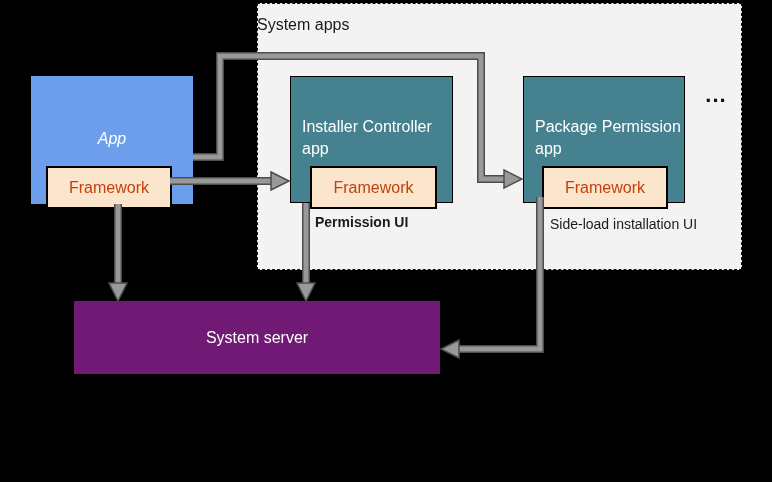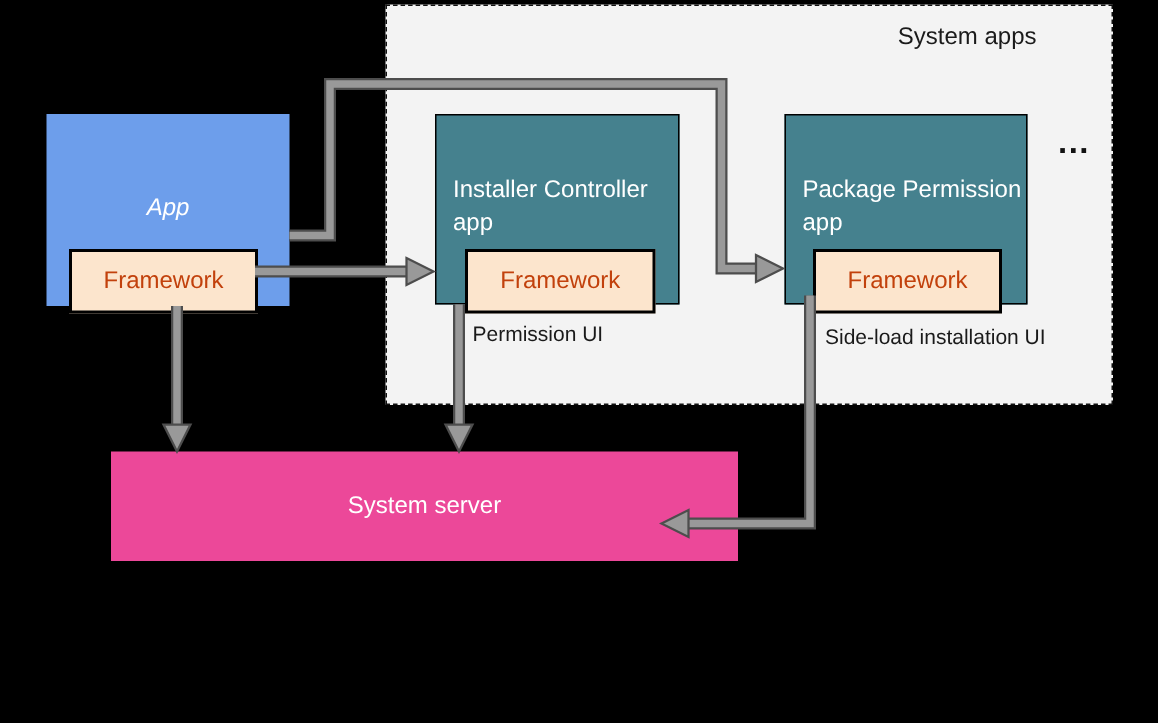--- a/index.html
+++ b/index.html
@@ -9,21 +9,21 @@
     font-family:"Liberation Sans", sans-serif;
   }
   .abs{position:absolute;box-sizing:border-box;}
 
   
   .system-apps{
     left:257px;top:3px;width:485px;height:267px;
     background:#f3f3f3;border:1px dashed #111111;
   }
   .sa-title{
-    left:257px;top:16px;width:434px;text-align:right;
+    left:257px;top:16px;width:434px;text-align:left;
     font-size:16px;color:#1a1a1a;
   }
   .ellipsis{
     left:696px;top:82px;width:40px;text-align:center;
     font-size:22px;font-weight:700;color:#111111;letter-spacing:1px;
   }
 
   
   .app-box{
     left:31px;top:76px;width:162px;height:128px;
@@ -53,27 +53,27 @@
     font-size:16px;color:#c2410c;
   }
   .fw-app{left:46px;top:166px;width:126px;}
   .fw-pc{left:310px;top:166px;width:127px;}
   .fw-pi{left:542px;top:166px;width:126px;}
 
   
   .note{
     font-size:14px;color:#1a1a1a;line-height:20px;
   }
-  .note-pc{left:315px;top:212px;width:214px;}
+  .note-pc{left:315px;top:212px;width:214px;font-weight:bold;}
   .note-pi{left:550px;top:214px;width:180px;}
 
   
   .server-box{
-    left:74px;top:301px;width:418px;height:73px;
-    background:#ec4899;
+    left:74px;top:301px;width:366px;height:73px;
+    background:#701a75;
     display:flex;align-items:center;justify-content:center;
   }
   .server-label{font-size:16px;color:#ffffff;}
 
   .arrow-layer{
     position:absolute;left:0;top:0;width:772px;height:482px;
     pointer-events:none;z-index:5;
   }
 </style>
 </head>

